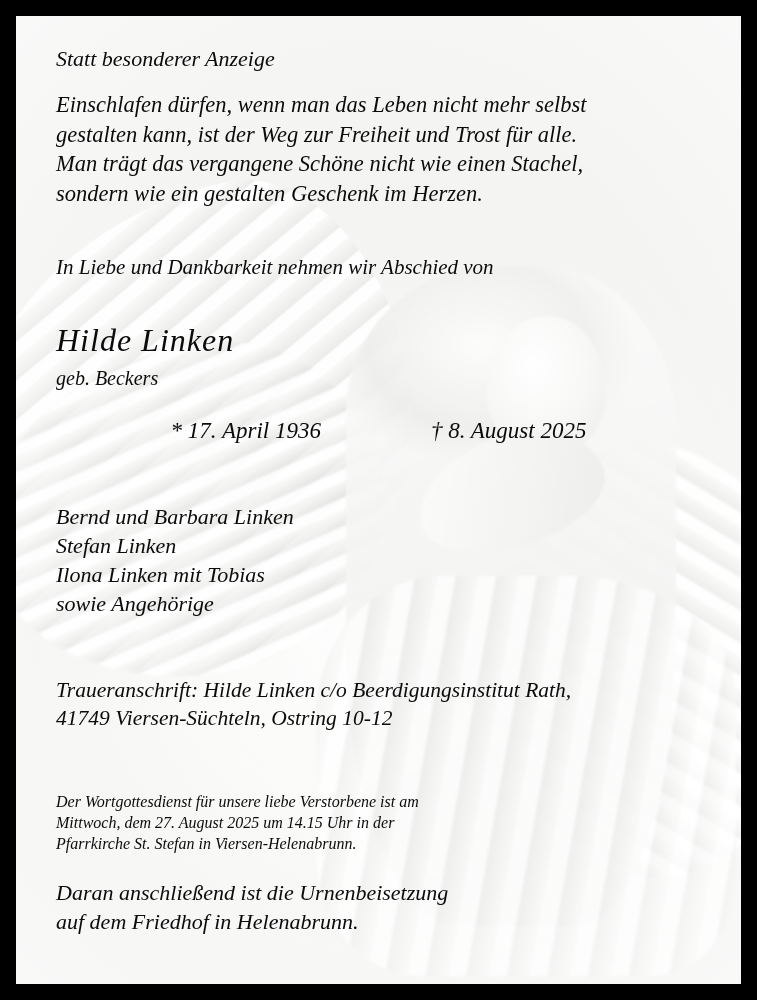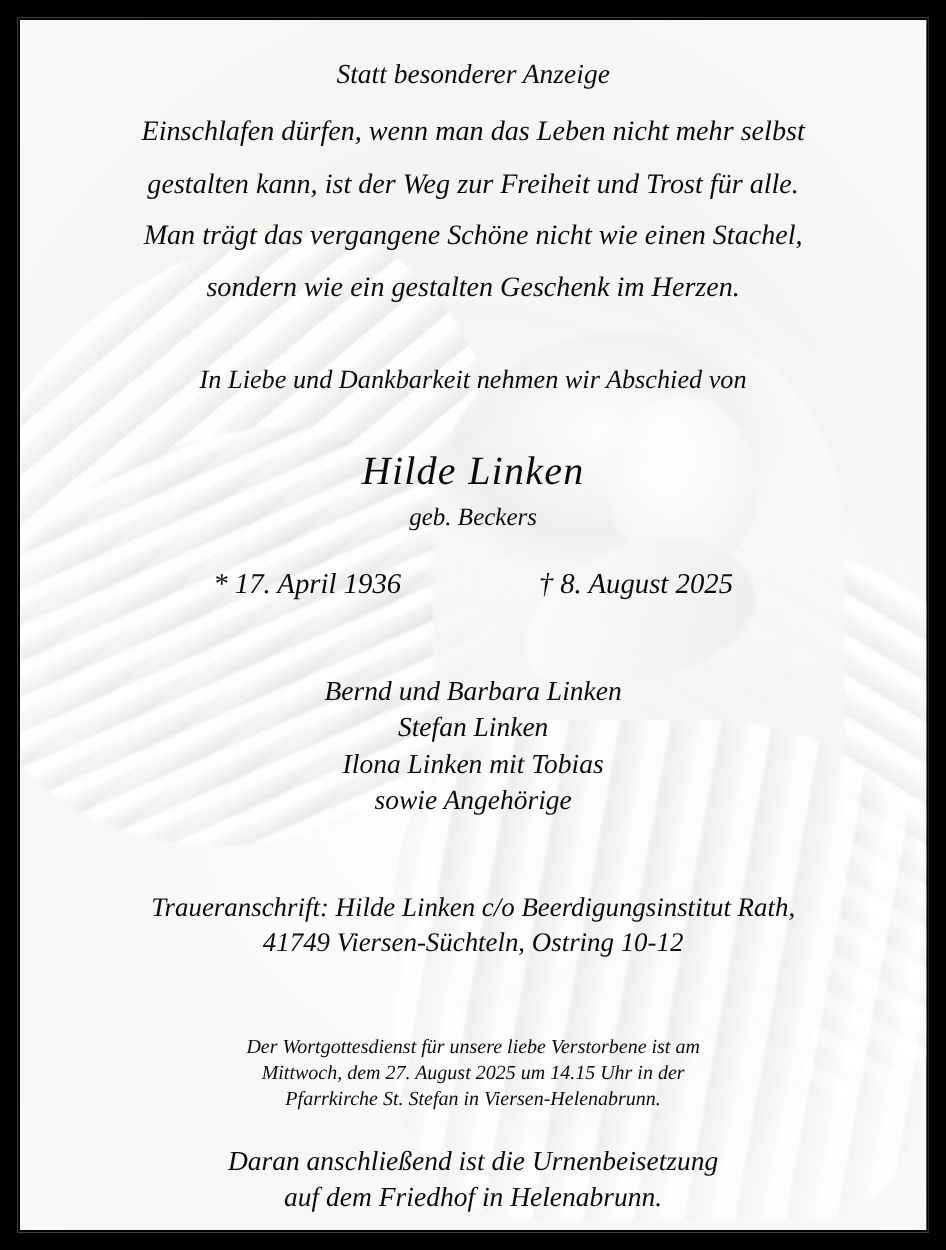--- a/index.html
+++ b/index.html
@@ -132,38 +132,37 @@
     inset: 0;
     background: radial-gradient(ellipse 85% 75% at 50% 50%, rgba(255,255,255,0.35) 0%, rgba(255,255,255,0.55) 55%, rgba(255,255,255,0.8) 100%);
   }
   .content {
     position: relative;
     z-index: 2;
     width: 100%;
     height: 100%;
     box-sizing: border-box;
     padding: 30px 40px 20px 40px;
-    text-align: center;
     color: #0b0b0b;
   }
   .line {
     font-style: italic;
     line-height: 1.32;
   }
   .heading {
     font-size: 22px;
     font-style: italic;
     margin-bottom: 18px;
   }
   .verse {
     font-size: 22.5px;
     font-style: italic;
     line-height: 1.42;
   }
-  .verse .line { margin: 12px; }
+  .verse .line { margin: 0; }
   .intro {
     margin-top: 46px;
     font-size: 21px;
     font-style: italic;
   }
   .name {
     margin-top: 42px;
     font-size: 32px;
     font-style: italic;
     letter-spacing: 1px;

